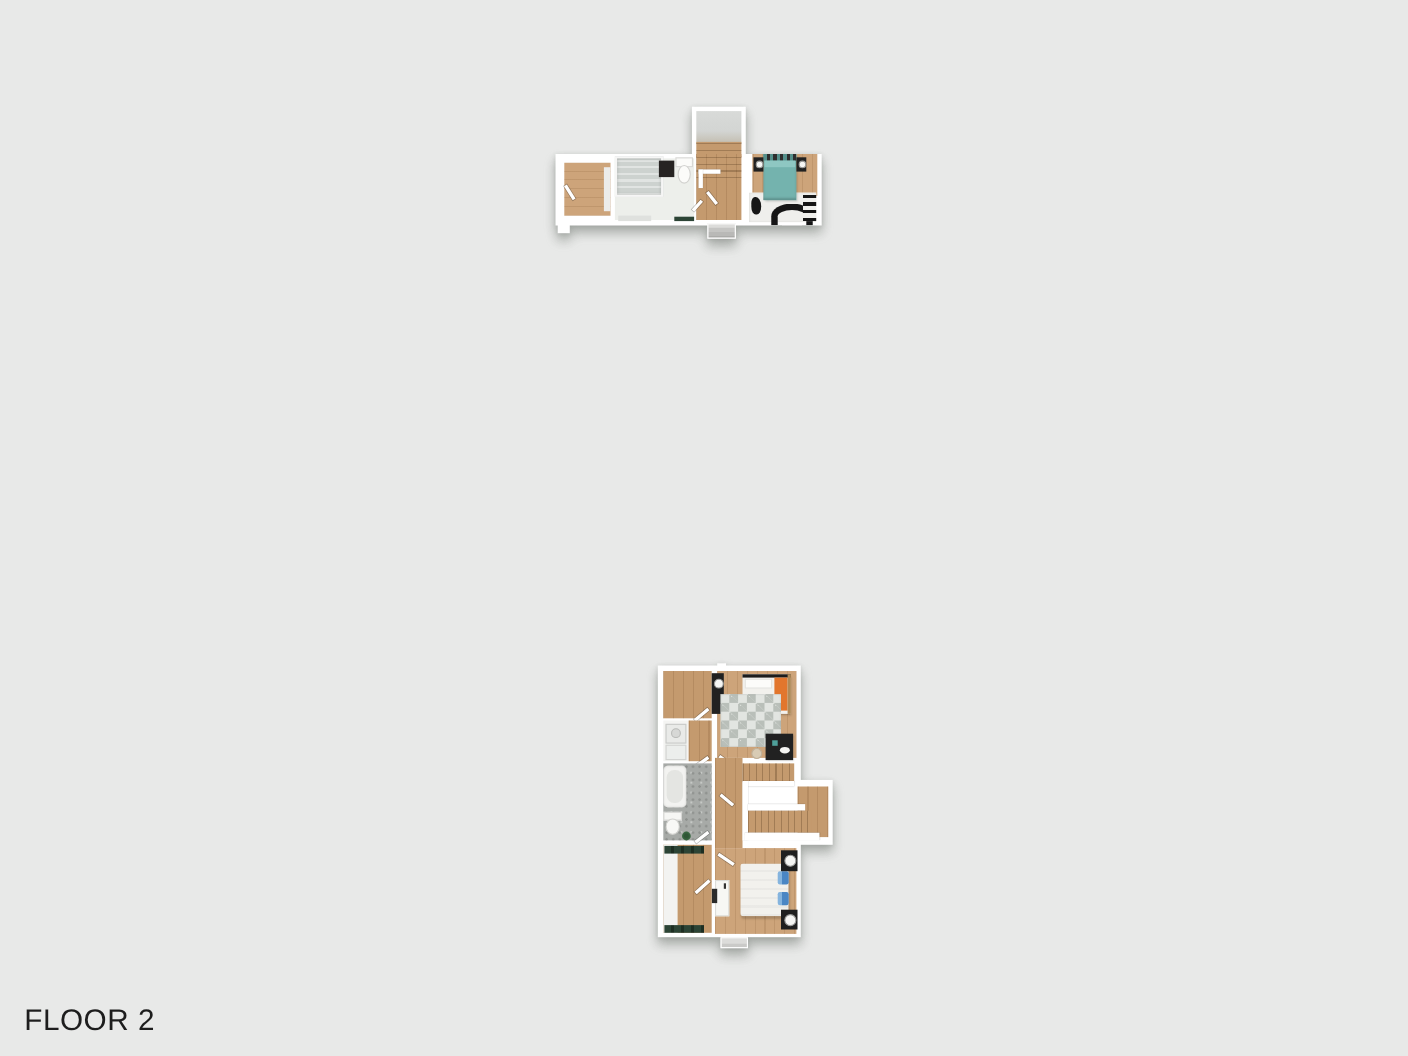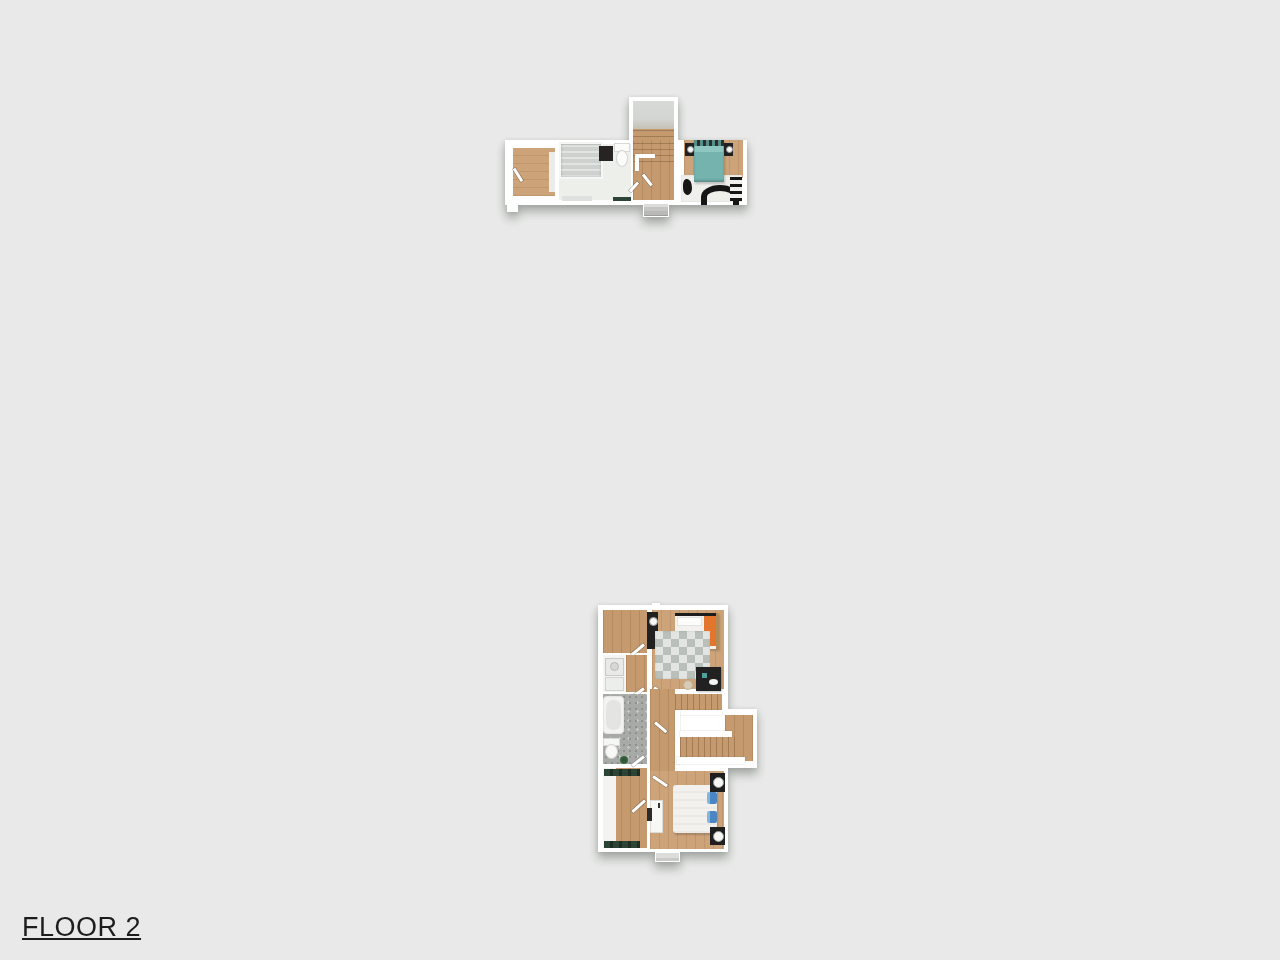--- a/index.html
+++ b/index.html
@@ -27,21 +27,21 @@
     background-color:var(--checker-light,#e2e5e1);
     background-image:
       linear-gradient(45deg, var(--checker-dark,#b9bfb9) 25%, transparent 25%, transparent 75%, var(--checker-dark,#b9bfb9) 75%),
       linear-gradient(45deg, var(--checker-dark,#b9bfb9) 25%, transparent 25%, transparent 75%, var(--checker-dark,#b9bfb9) 75%);
     background-size:16px 16px; background-position:0 0, 8px 8px;
   }
   .door{position:absolute;background:#ffffff;box-shadow:0 0 0 .6px rgba(0,0,0,.28);}
   .lamp{position:absolute;border-radius:50%;background:#f6f6f4;border:1px solid #9a9a98;}
   .floor-label{
     position:absolute;left:22px;top:912px;
-    font-size:27px;letter-spacing:.5px;color:var(--label,#1d1d1d);text-decoration:underline;
+    font-size:27px;letter-spacing:.5px;color:var(--label,#1d1d1d);
   }
 </style>
 </head>
 <body>
 
 <div class="canvas">
 
   <div class="plan" style="left:505px;top:97px;width:250px;height:125px;">
 
     <div class="abs wall" style="left:124px;top:0;width:49px;height:50px;"></div>

